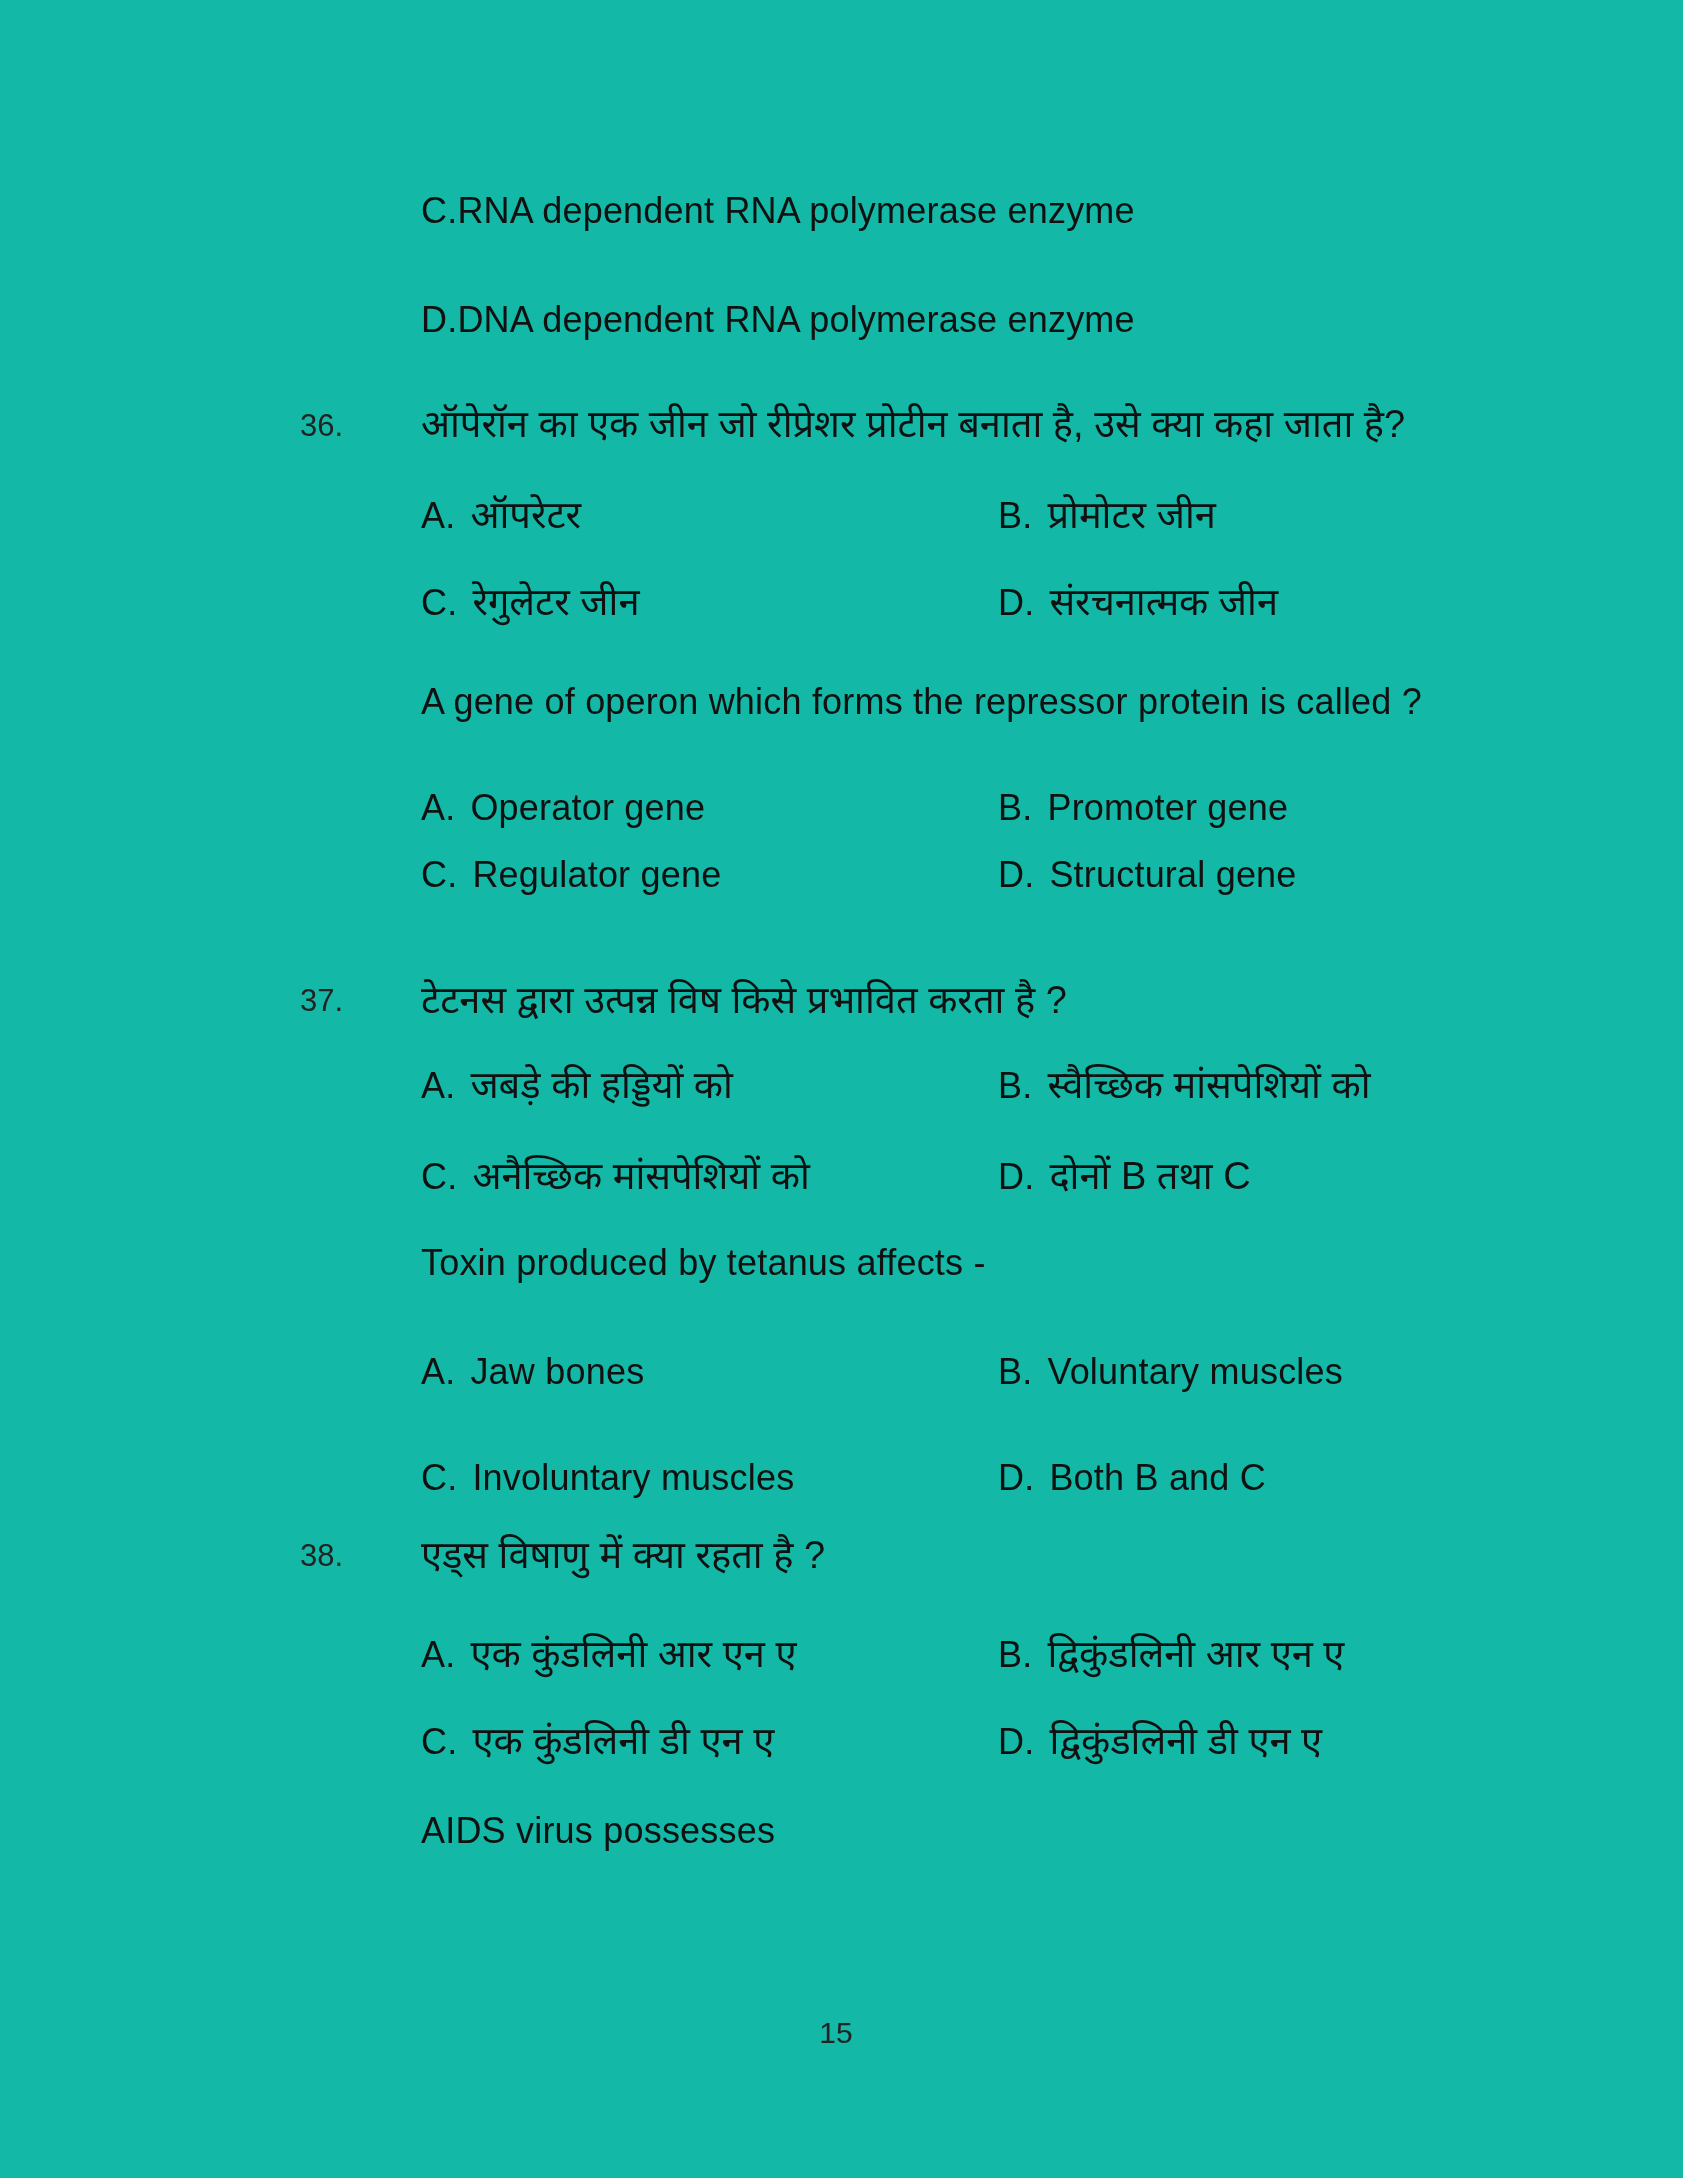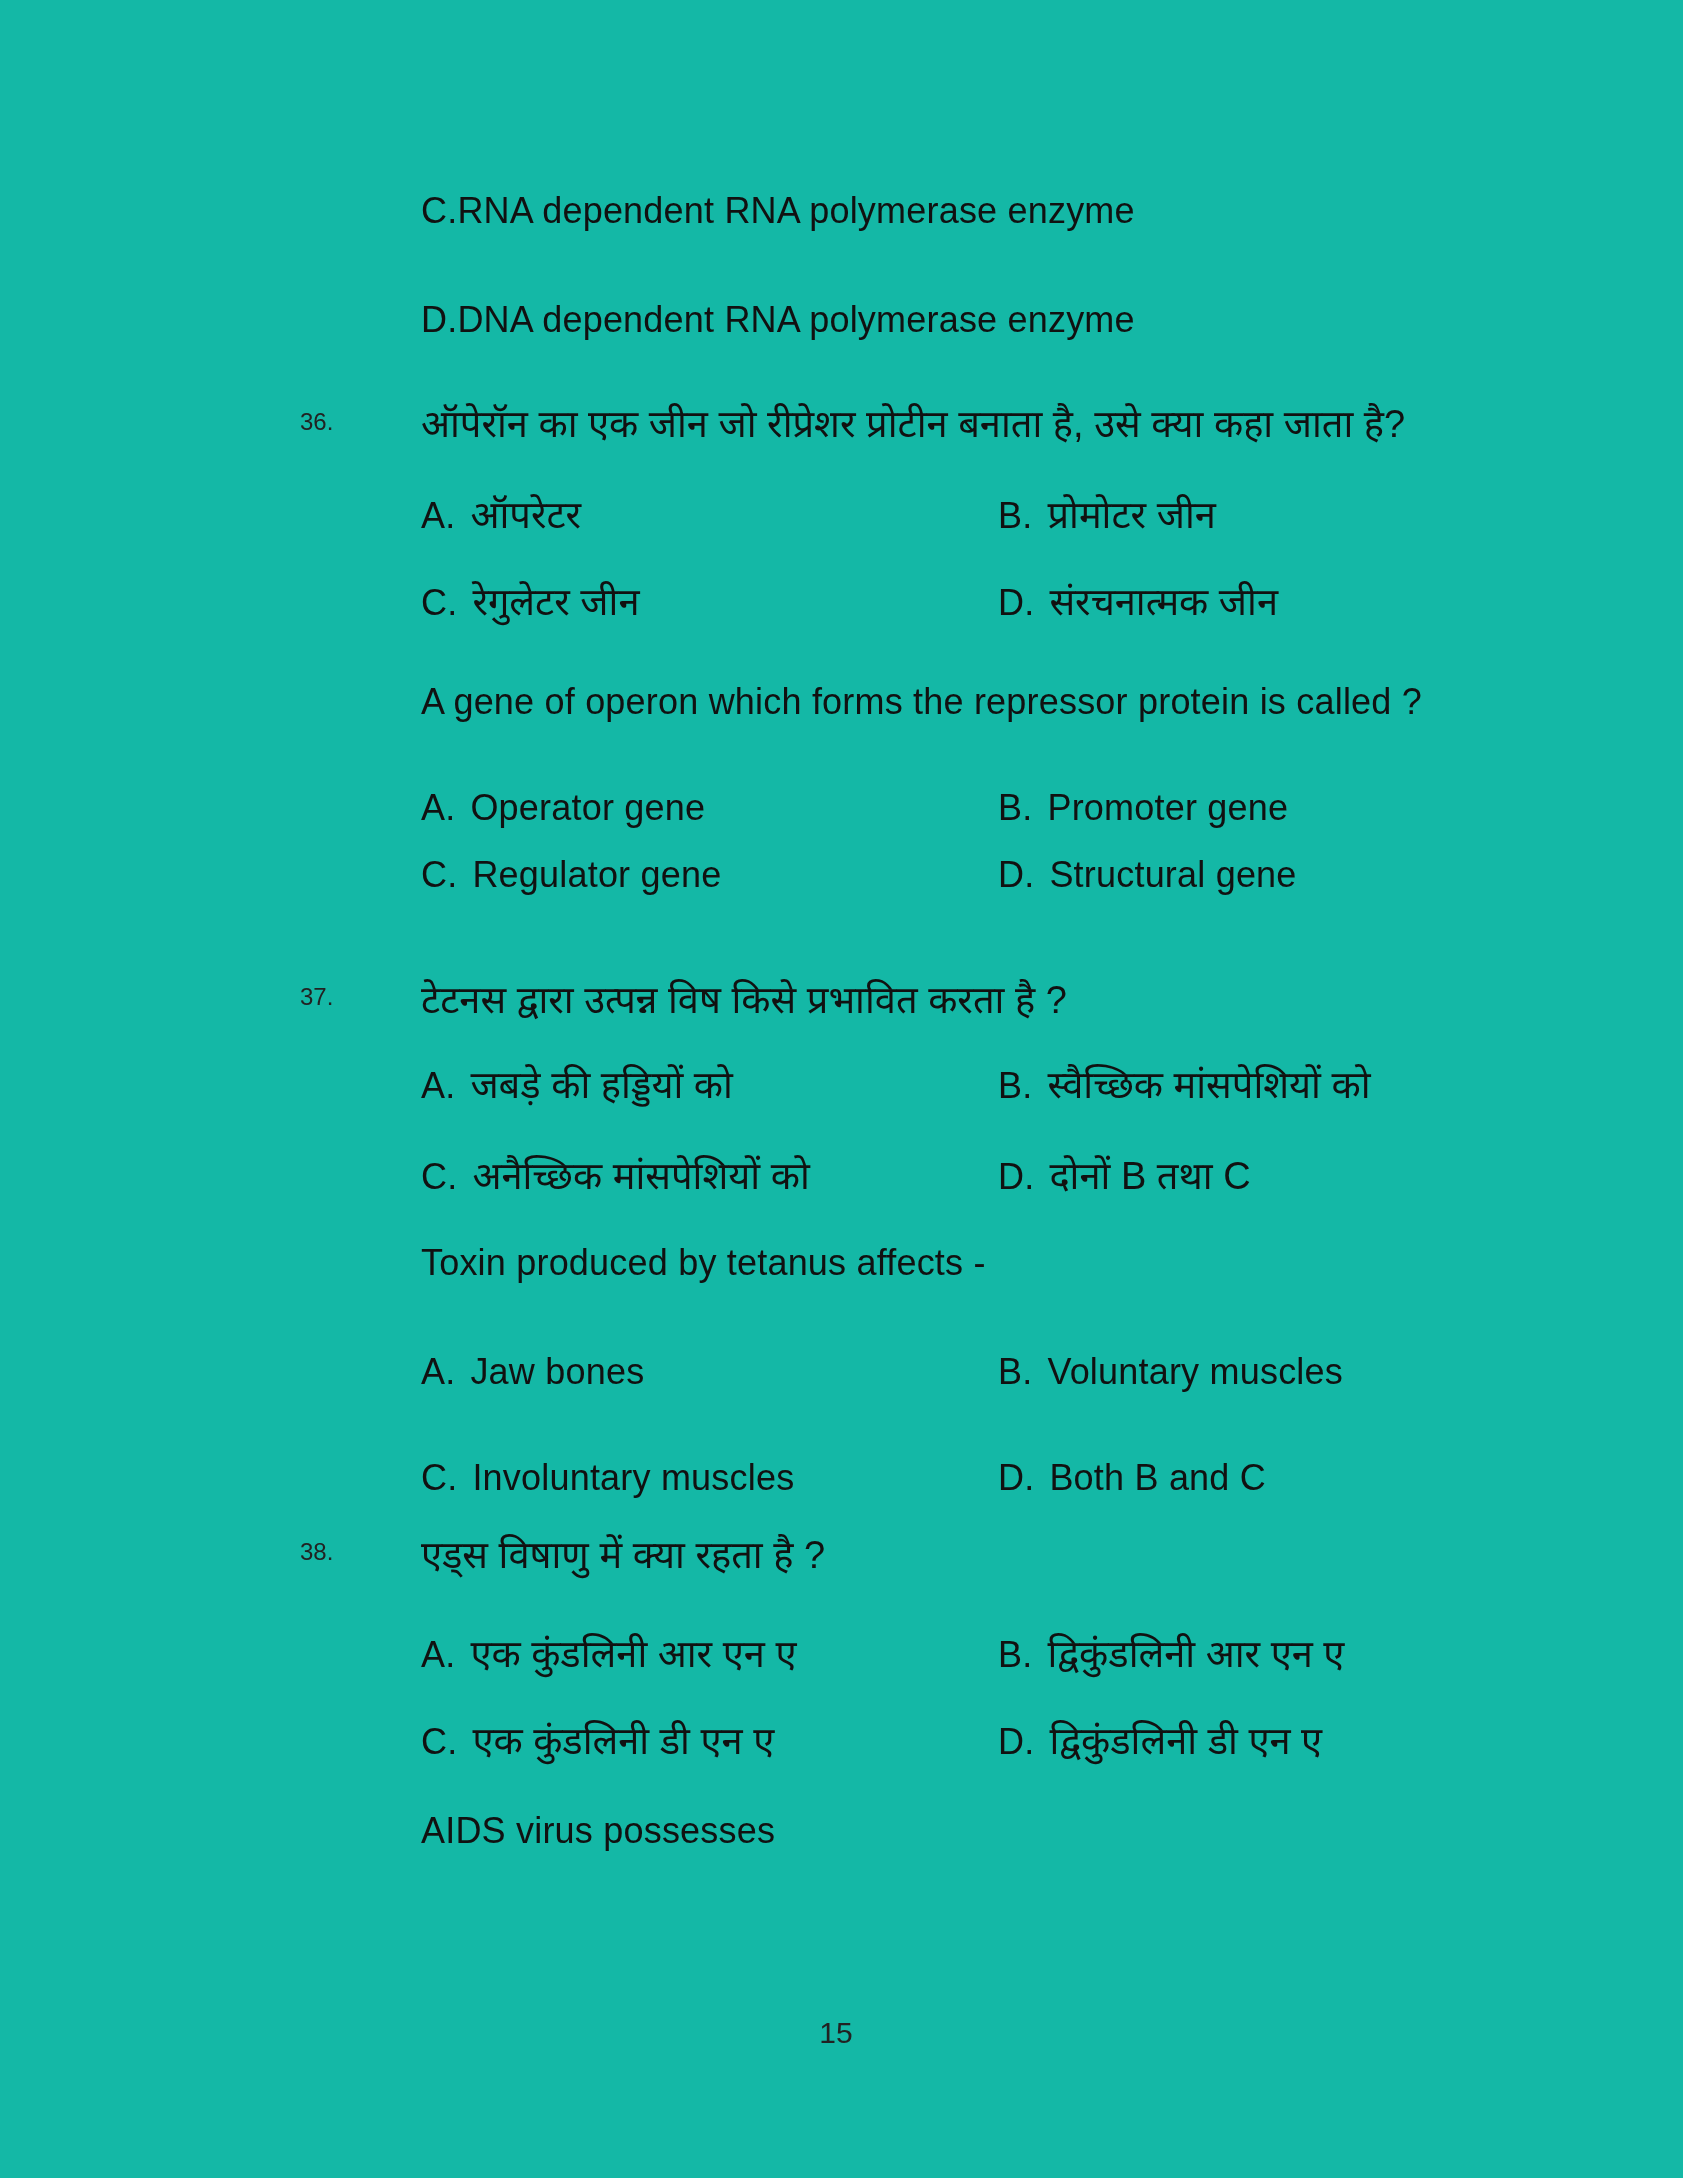--- a/index.html
+++ b/index.html
@@ -11,21 +11,21 @@
     margin:0 auto;
     font-family:"Liberation Sans","DejaVu Sans",sans-serif;
     color:#111111;
     overflow:hidden;
   }
   .line{position:absolute;left:421px;white-space:nowrap;}
   .en{font-size:36px;letter-spacing:0.2px;}
   .hi{font-size:38px;}
   .qnum{
     position:absolute;left:300px;
-    font-size:24px;color:#222;
+    font-size:31px;color:#222;
   }
   .optrow{position:absolute;left:0;top:0;width:1683px;height:59px;padding-left:12px;}
   .opt{position:absolute;white-space:nowrap;}
   .opt.colA{left:421px;}
   .opt.colB{left:998px;}
   .opt .lbl{margin-right:15px;}
   .pagenum{
     position:absolute;left:836px;top:2016px;
     transform:translateX(-50%);
     font-size:30px;color:#222;

